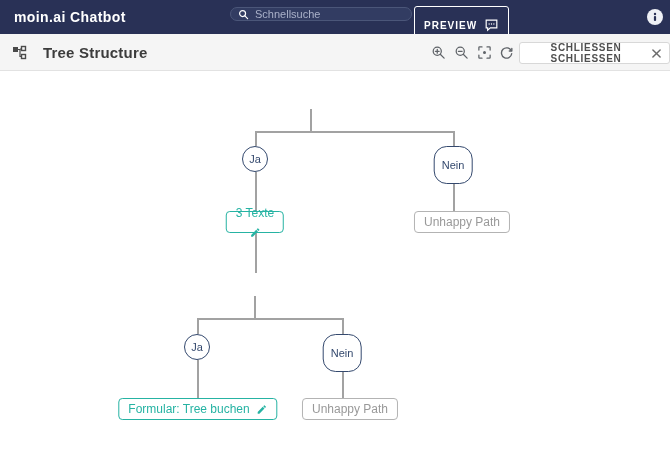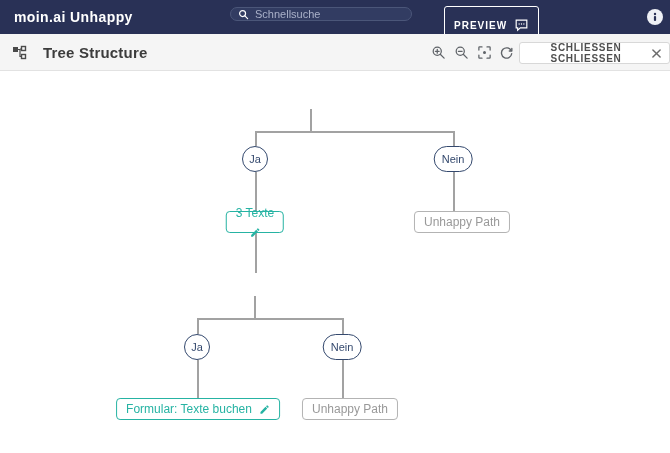--- a/index.html
+++ b/index.html
@@ -9,21 +9,21 @@
   
   .header { position:relative; width:670px; height:34px; background:#293156; }
   .logo { position:absolute; left:14px; top:9px; color:#ffffff; font-size:14px;
     font-weight:700; letter-spacing:.4px; }
   .search { position:absolute; left:230px; top:7px; width:182px; height:14px;
     background:#323c62; border:1px solid #4b5679; border-radius:8px;
     display:flex; align-items:center; padding:0 7px; gap:6px; }
   .search input { background:transparent; border:none; outline:none; color:#dfe3ef;
     font-size:11px; width:100%; font-family:inherit; }
   .search input::placeholder { color:#aab1c9; }
-  .btn-outline { position:absolute; left:444px; top:6px; height:38px;
+  .btn-outline { position:absolute; left:414px; top:6px; height:38px;
     border:1px solid #ffffff; border-radius:3px; background:transparent;
     color:#ffffff; font-size:10px; font-weight:700; letter-spacing:1px;
     display:flex; align-items:center; gap:7px; padding:0 9px; cursor:pointer;
     font-family:inherit; }
   .btn-solid { position:absolute; left:520px; top:6px; height:22px;
     border:none; border-radius:3px; background:#ffffff; color:#293156;
     font-size:10px; font-weight:700; letter-spacing:.8px;
     display:flex; align-items:center; gap:7px; padding:0 9px; cursor:pointer;
     font-family:inherit; }
   .info-btn { position:absolute; left:647px; top:9px; width:16px; height:16px;
@@ -51,28 +51,28 @@
   .edge.h { height:1.5px; }
   .node { position:absolute; transform:translateX(-50%); background:#ffffff;
     display:inline-flex; align-items:center; justify-content:center;
     white-space:nowrap; cursor:pointer; }
   .node-teal { border:1.5px solid #26b3a3; color:#26b3a3; border-radius:4px;
     font-size:12px; padding:3px 9px; gap:7px; height:22px; }
   .node-gray { border:1.5px solid #b3b3b3; color:#999999; border-radius:4px;
     font-size:12px; padding:3px 9px; height:22px;margin-left:8px; }
   .circle { width:26px; height:26px; border:1.5px solid #34496e; color:#34496e;
     border-radius:50%; font-size:11px; }
-  .pill { height:26px; min-width:34px; border:1.5px solid #34496e; color:#34496e;
+  .pill { height:38px; min-width:34px; border:1.5px solid #34496e; color:#34496e;
     border-radius:13px; font-size:11px; padding:10px 7px; }
 </style>
 </head>
 <body>
 
 <div class="header">
-  <div class="logo">moin.ai Unhappy</div>
+  <div class="logo">moin.ai Chatbot</div>
 
   <div class="search">
     <span style="display:flex;">
       <svg width="11" height="11" viewBox="0 0 24 24" fill="none" stroke="#ffffff" stroke-width="2.6" stroke-linecap="round">
         <circle cx="10" cy="10" r="6.5"></circle>
           <line x1="15" y1="15" x2="21" y2="21"></line>
       </svg>
     </span>
     <input type="text" placeholder="Schnellsuche" style="">
   </div>
@@ -190,21 +190,21 @@
 
 
   <div class="node circle" style="left:197px; top:263px;">
     <span>Ja</span>
   </div>
   <div class="node pill" style="left:342px; top:263px;">
     <span>Nein</span>
   </div>
 
   <div class="node node-teal" style="left:198px; top:327px;">
-    <span>Formular: Texte buchen</span>
+    <span>Formular: Tree buchen</span>
     <span style="display:flex;">
       <svg width="11" height="11" viewBox="0 0 24 24" fill="#26b3a3">
         <path d="M3 17.25V21h3.75L17.81 9.94l-3.75-3.75L3 17.25zM20.71 7.04a1 1 0 0 0 0-1.41l-2.34-2.34a1 1 0 0 0-1.41 0l-1.83 1.83 3.75 3.75 1.83-1.83z"></path>
       </svg>
     </span>
   </div>
 
   <div class="node node-gray" style="left:342px; top:327px;">
     <span>Unhappy Path</span>
   </div>

